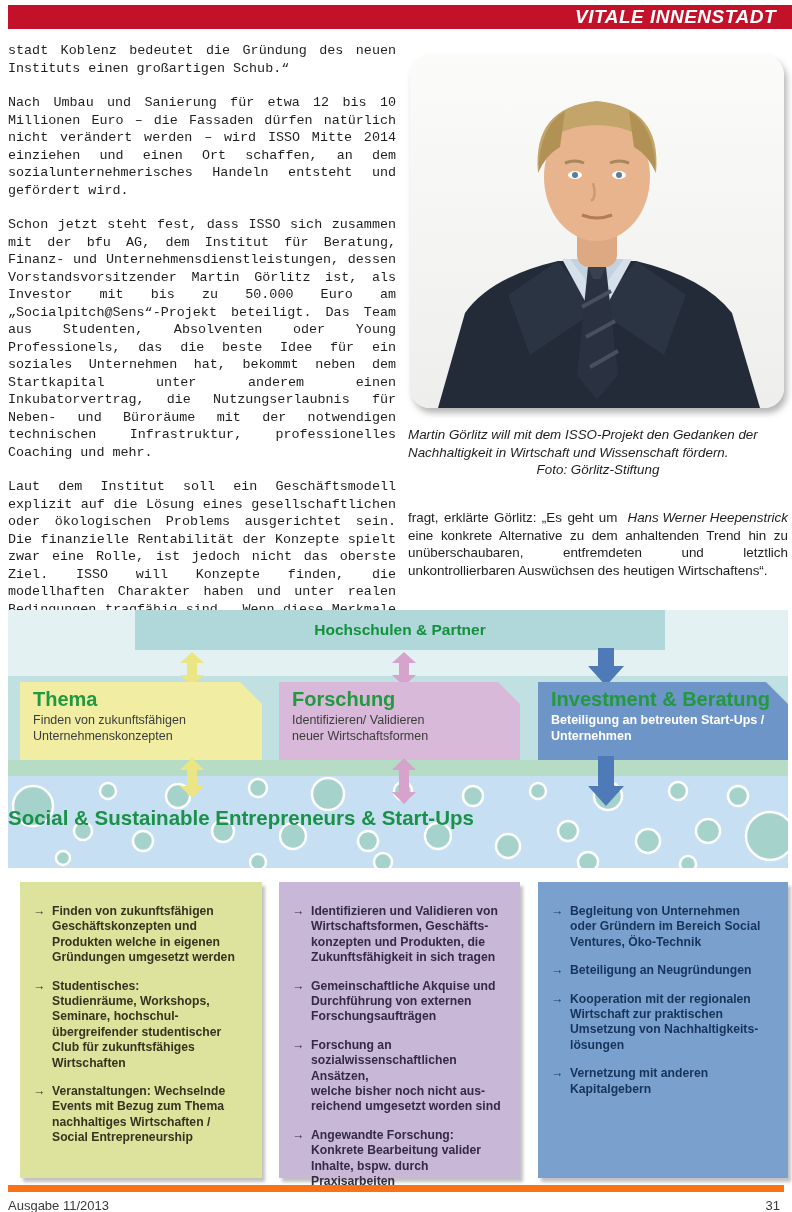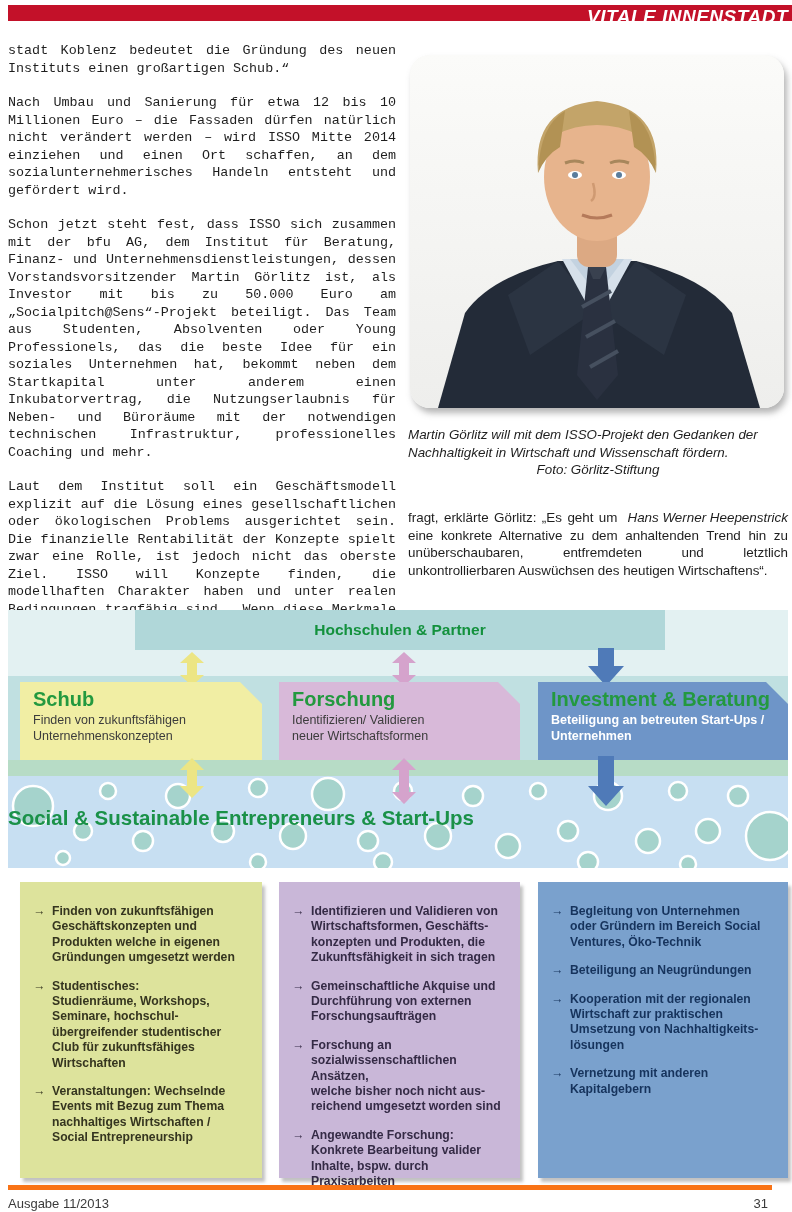--- a/index.html
+++ b/index.html
@@ -1,22 +1,22 @@
 <!DOCTYPE html>
 <html lang="de"><head>
 <meta charset="utf-8">
 <style>
   html,body{margin:0;padding:0;}
   body{background:#fff;font-family:"Liberation Sans",sans-serif;}
   .page{position:relative;width:792px;height:1212px;background:#fff;overflow:hidden;}
 
   
-  .header-bar{position:absolute;left:8px;right:0;top:5px;height:16px;background:#c31129;
+  .header-bar{position:absolute;left:8px;right:0;top:5px;height:24px;background:#c31129;
     color:#fff;font-weight:700;font-style:italic;font-size:19px;letter-spacing:.5px;
-    text-align:right;line-height:24px;padding-right:4px;box-sizing:border-box;}
+    text-align:right;line-height:24px;padding-right:16px;box-sizing:border-box;}
 
   
   .col-left{position:absolute;left:8px;top:42px;width:388px;color:#1e1e1e;
     font-size:13.4px;line-height:17.5px;text-align:justify;}
   .col-left p{margin:0 0 17px 0;font-family:Liberation Mono, monospace;}
   .red-heading{color:#c41231;font-weight:700;font-size:14.6px;text-align:center;margin:2px 0 15px 0;}
 
   .photo-wrap{position:absolute;left:410px;top:55px;width:374px;height:353px;border-radius:20px;
     overflow:hidden;box-shadow:3px 5px 6px rgba(110,110,110,.5);background:#f7f7f5;}
   .caption{position:absolute;left:408px;top:426px;width:380px;font-style:italic;color:#1e1e1e;
@@ -54,21 +54,21 @@
   .dcol{position:absolute;top:272px;height:296px;box-sizing:border-box;padding:22px 10px 0 13px;
     box-shadow:3px 4px 3px rgba(120,120,120,.45);}
   .col-yellow{left:12px;width:242px;background:#dde39c;color:#35351f;}
   .col-purple{left:271px;width:241px;background:#c9b7d8;color:#342a45;}
   .col-blue{left:530px;width:250px;background:#7aa1cd;color:#16335c;}
   .bullet{display:flex;margin-bottom:13px;font-size:12.2px;line-height:15.4px;font-weight:700;}
   .barrow{flex:0 0 19px;}
   .btext{white-space:pre-line;}
 
   
-  .footer{position:absolute;left:8px;right:20px;top:1185px;border-top:5px solid #f97316;}
+  .footer{position:absolute;left:8px;right:8px;top:1185px;border-top:7px solid #f97316;}
   .footer-issue{position:absolute;left:0;top:6px;font-size:13px;color:#3a3a3a;}
   .footer-page{position:absolute;right:4px;top:6px;font-size:13px;color:#3a3a3a;}
 </style>
 </head>
 <body>
 
 <div class="page">
 
   <div class="header-bar">
     <span>VITALE INNENSTADT</span>
@@ -147,21 +147,21 @@
       <path d="M14,0 L26,11 L19,11 L19,23 L26,23 L14,34 L2,23 L9,23 L9,11 L2,11 Z" fill="#ece584"></path>
     </svg>
     <svg class="arrow" style="left:382px;top:42px" width="28" height="34">
       <path d="M14,0 L26,11 L19,11 L19,23 L26,23 L14,34 L2,23 L9,23 L9,11 L2,11 Z" fill="#d5a3cc"></path>
     </svg>
     <svg class="arrow" style="left:578px;top:38px" width="40" height="38">
       <path d="M12,0 L28,0 L28,18 L38,18 L20,38 L2,18 L12,18 Z" fill="#4f7ab8"></path>
     </svg>
 
     <div class="dbox box-praxis">
-      <h3>Schub</h3>
+      <h3>Thema</h3>
       <div class="sub">Finden von zukunftsfähigen
 Unternehmenskonzepten</div>
     </div>
     <div class="dbox box-forschung">
       <h3>Forschung</h3>
       <div class="sub">Identifizieren/ Validieren
 neuer Wirtschaftsformen</div>
     </div>
     <div class="dbox box-invest">
       <h3>Investment &amp; Beratung</h3>

